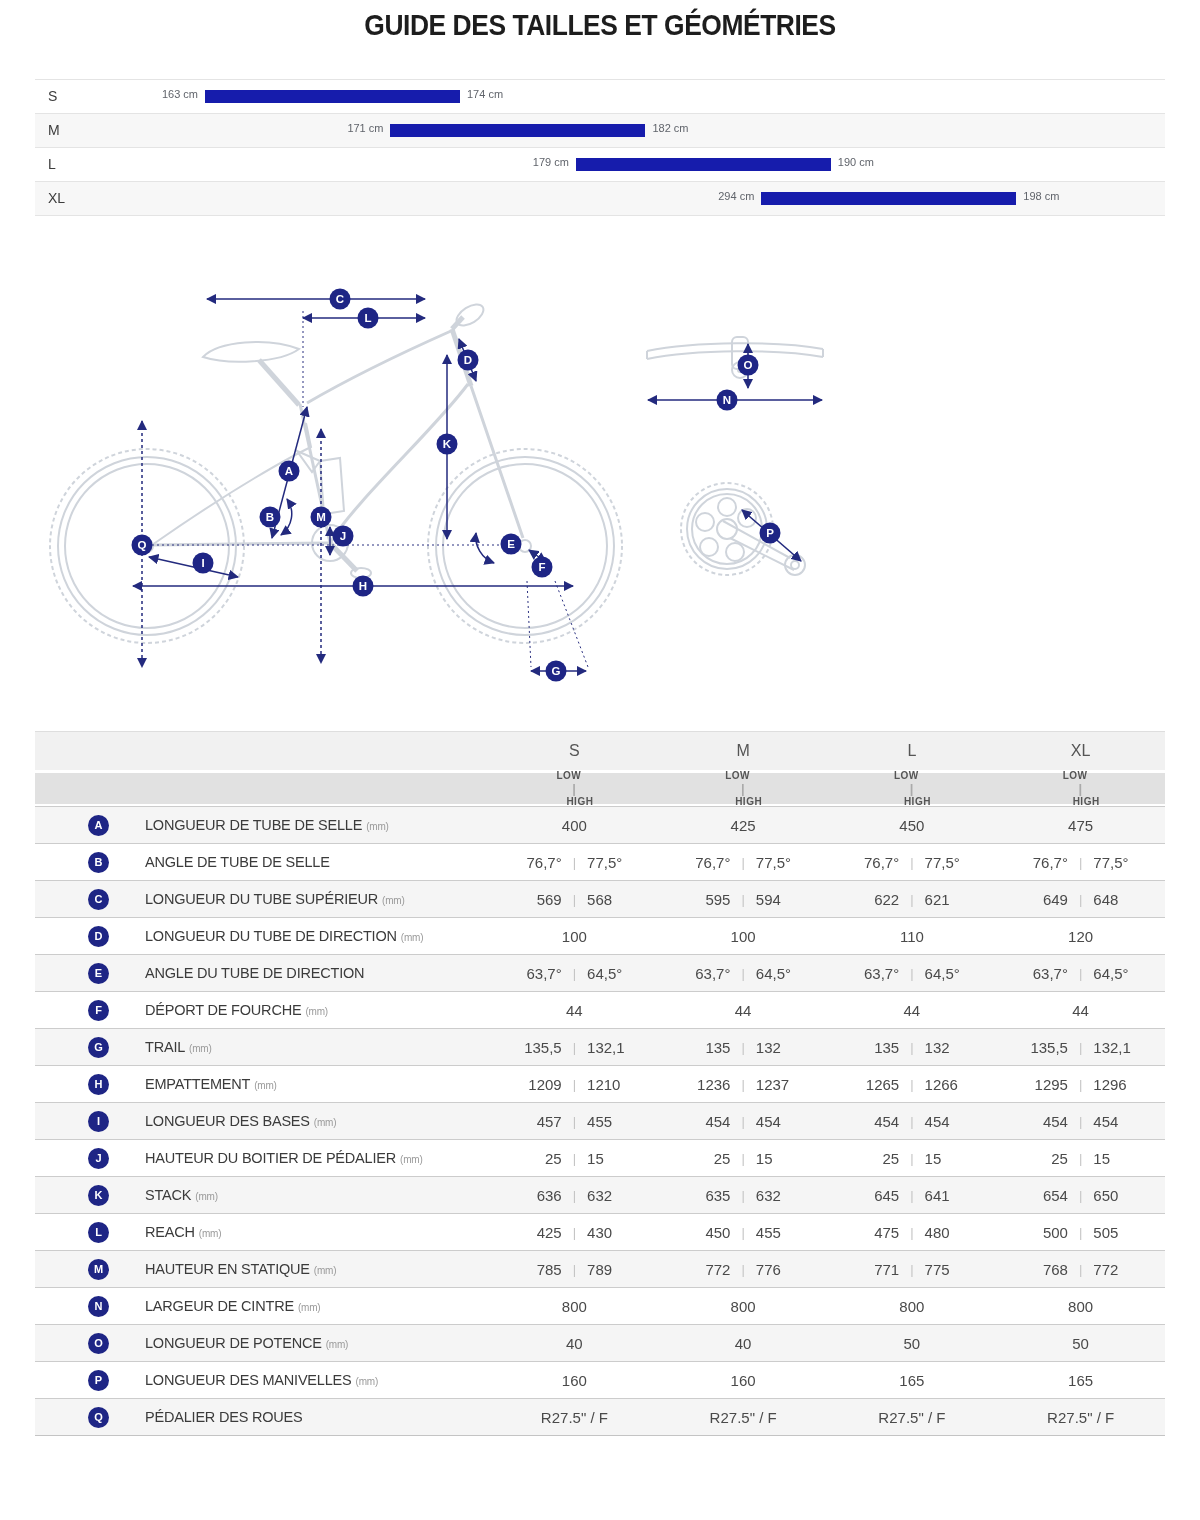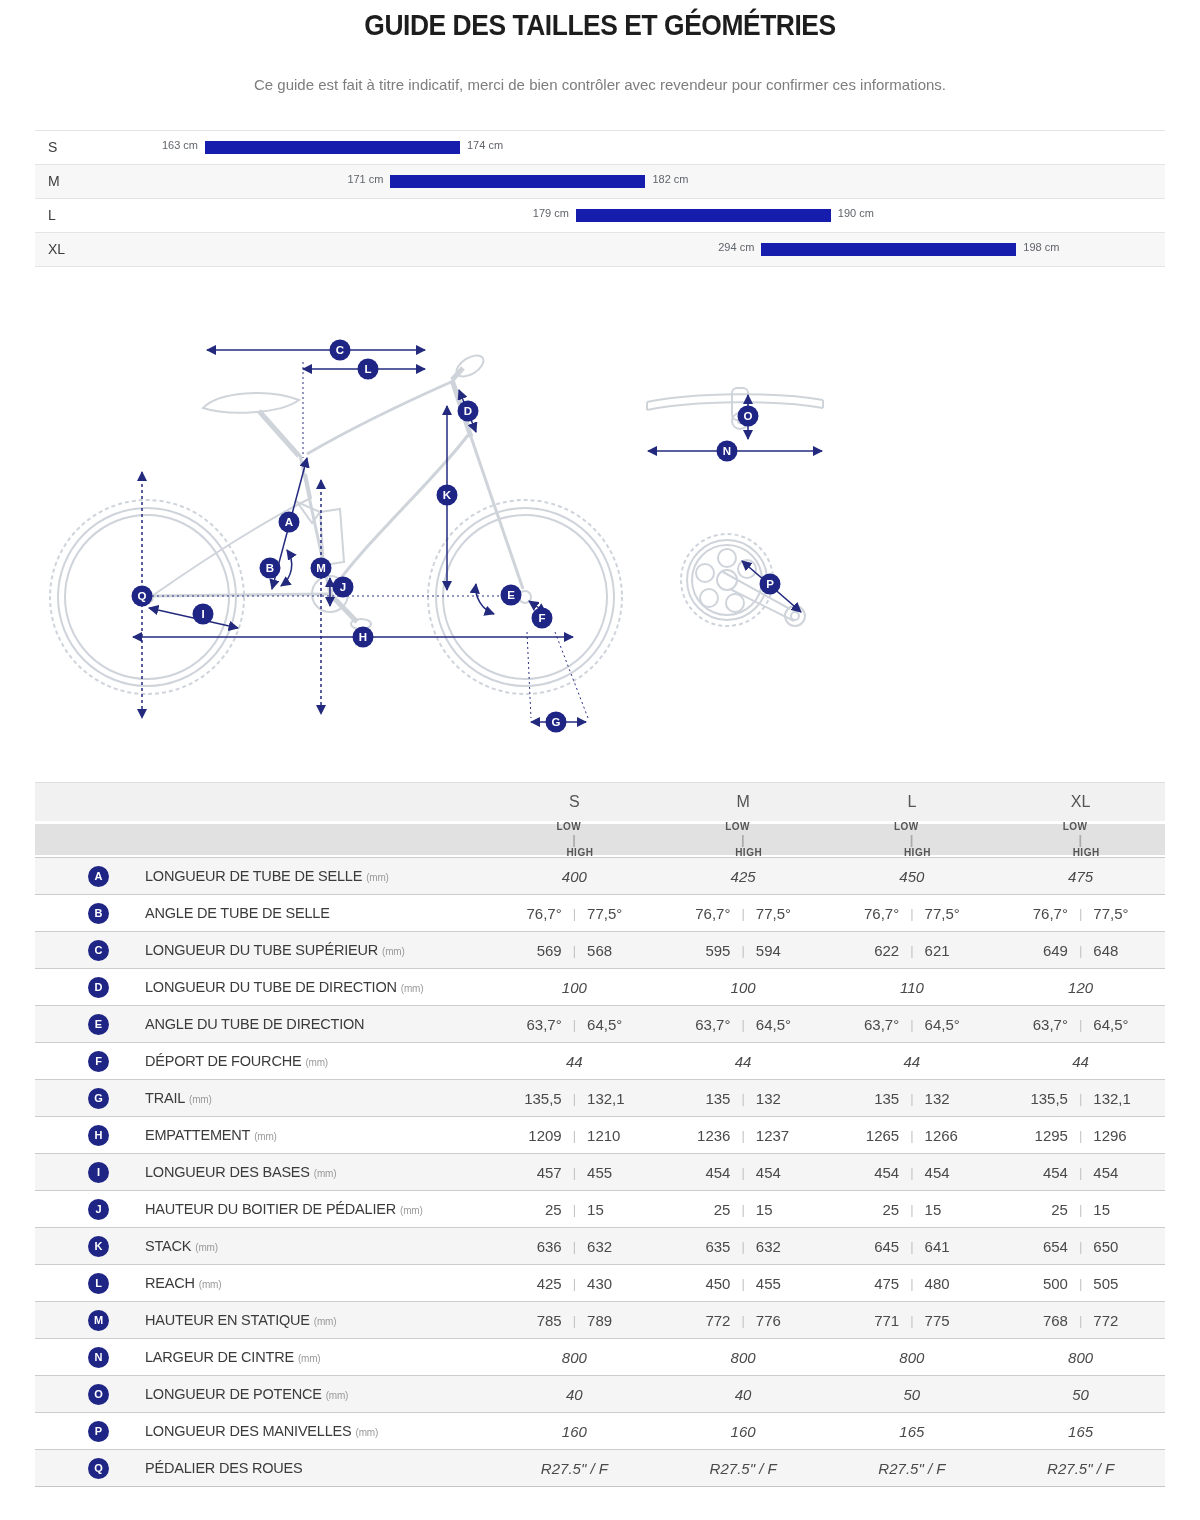--- a/index.html
+++ b/index.html
@@ -43,31 +43,30 @@
   .col-label{width:455px;min-width:455px;display:flex;align-items:center;padding-left:53px;box-sizing:border-box;}
   .col-size{width:168.75px;min-width:168.75px;display:flex;justify-content:center;align-items:center;}
   .badge{width:21px;height:21px;border-radius:50%;background:#1e2585;color:#fff;font-size:11px;
          font-weight:bold;display:flex;align-items:center;justify-content:center;flex:none;}
   .lbl{margin-left:36px;font-size:14.5px;color:#3b3b3b;letter-spacing:-.2px;white-space:nowrap;}
   .unit{font-size:10px;color:#9a9a9a;margin-left:4px;}
   .pair{display:flex;width:100%;align-items:center;}
   .pair .lo{flex:1;text-align:right;padding-right:11px;}
   .pair .hi{flex:1;text-align:left;padding-left:11px;}
   .pipe{color:#c4c4c4;font-size:13px;}
-  .single{width:100%;text-align:center;font-style:italic;}
+  .single{width:100%;text-align:center;}
   .g-head2 .pair{font-size:10px;font-weight:bold;color:#555;letter-spacing:.5px;flex-direction:column;}
   .g-head2 .pipe{color:#aaa;}
 </style>
 </head>
 <body>
 
 <div class="page">
 
   <h1 class="title">GUIDE DES TAILLES ET GÉOMÉTRIES</h1>
-  <p class="subtitle">Ce guide est fait à titre indicatif, merci de bien contrôler avec revendeur pour confirmer ces informations.</p>
 
   <div class="size-chart" id="sizeChart">
       <div class="chart-row">
         <span class="chart-size">S</span>
         <span class="bar-label" style="right: 967px;">163 cm</span>
         <div class="bar" style="left: 170px; width: 254.98px;"></div>
         <span class="bar-label" style="left: 431.98px;">174 cm</span>
       </div>
       <div class="chart-row shaded">
         <span class="chart-size">M</span>

